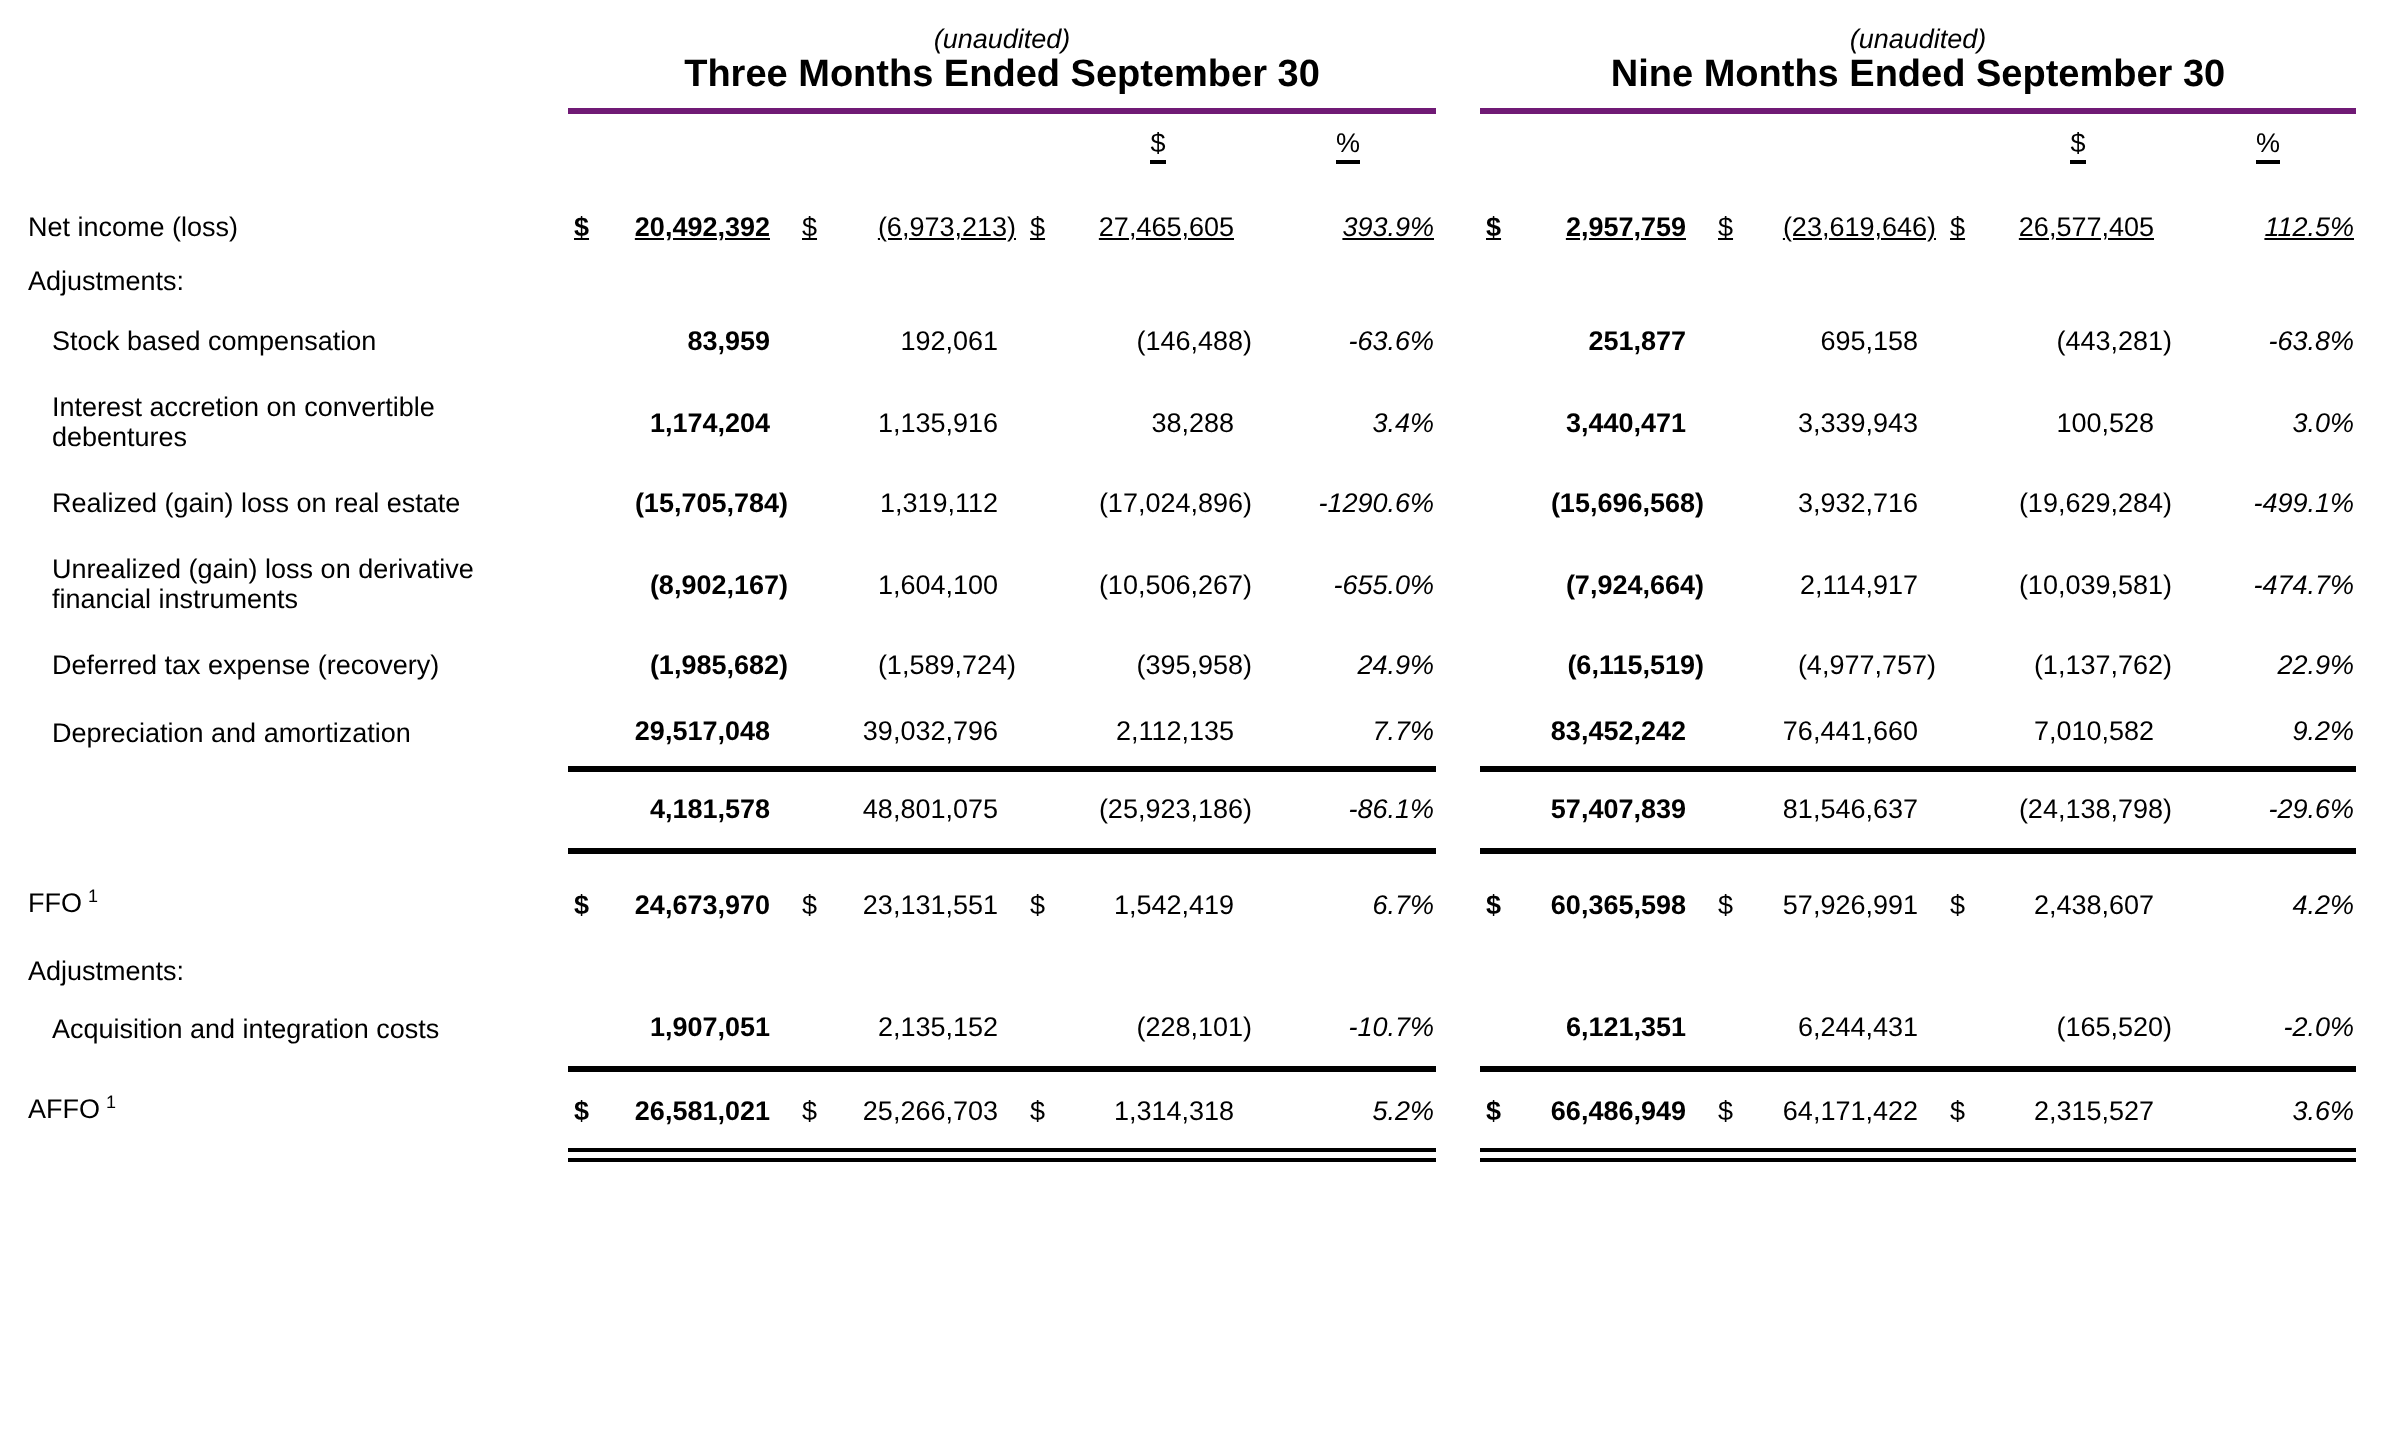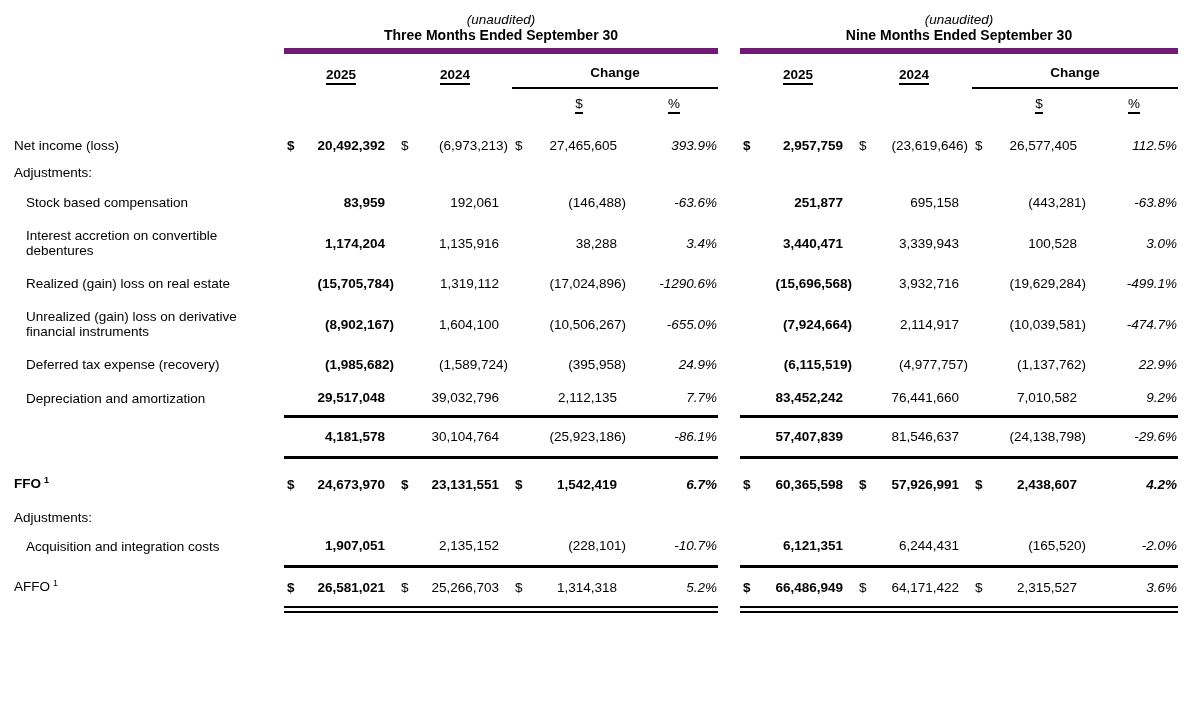--- a/index.html
+++ b/index.html
@@ -14,31 +14,31 @@
   td.lbl{padding-left:2px;text-align:left;}
   td.lbl .lw{display:inline-block;max-width:240px;}
   td.lbl.ind{padding-left:14px;}
   td.d{text-align:left;padding-left:3px;}
   td.v{text-align:right;padding-right:13px;white-space:nowrap;}
   td.v.pn{padding-right:4px;}
   td.pct{text-align:right;font-style:italic;padding-right:1px;white-space:nowrap;}
   td.gap{border:none !important;}
   
   tr.r-unaud td{padding-top:8px;}
-  tr.r-title td.bt{padding-bottom:5px;border-bottom:6px solid #701a75;font-size:14px;}
+  tr.r-title td.bt{padding-bottom:5px;border-bottom:3px solid #701a75;font-size:19px;}
   tr.r-cols td{padding-top:11px;padding-bottom:4px;}
   tr.r-cols td.bb2{border-bottom:2px solid #000;padding-bottom:7px;}
   tr.r-sub td{padding-top:7px;padding-bottom:13px;}
   
-  tr.r-ni td{padding-top:14px;padding-bottom:9px;}
+  tr.r-ni td{padding-top:14px;padding-bottom:9px;text-decoration:underline;}
   tr.r-sec td{padding-top:3px;padding-bottom:9px;}
   tr.r-item td{padding-top:6px;padding-bottom:12px;}
   tr.r-depr td{padding-top:6px;padding-bottom:10px;}
   tr.r-sub2 td{padding-top:11px;padding-bottom:12px;}
-  tr.r-ffo td{padding-top:18px;padding-bottom:16px;font-weight:bold;}
+  tr.r-ffo td{padding-top:18px;padding-bottom:16px;}
   tr.r-sec2 td{padding-top:2px;padding-bottom:8px;}
   tr.r-acq td{padding-top:5px;padding-bottom:12px;}
   tr.r-affo td{padding-top:12px;padding-bottom:11px;}
   tr.bb td:not(.lbl):not(.gap){border-bottom:3px solid #000;}
   tr.r-dbl td{padding:0;height:0;}
   .dbl{height:3px;border-top:2px solid #000;border-bottom:2px solid #000;}
   sup.s1{font-size:9px;vertical-align:super;line-height:0;margin-left:3px;}
   #footnote{margin:20px 0 0 4px;font-size:12px;}
   #footnote sup{font-size:9px;vertical-align:super;margin-right:3px;}
 </style>
@@ -74,30 +74,20 @@
     <td colspan="7" class="ctr it">(unaudited)</td>
   </tr>
 
   <tr class="r-title">
     <td class="lbl"></td>
     <td colspan="7" class="ctr b bt">Three Months Ended September 30</td>
     <td class="gap"></td>
     <td colspan="7" class="ctr b bt">Nine Months Ended September 30</td>
   </tr>
 
-  <tr class="r-cols">
-    <td class="lbl"></td>
-    <td colspan="2" class="ctr"><span class="b u">2025</span></td>
-    <td colspan="2" class="ctr"><span class="b u">2024</span></td>
-    <td colspan="3" class="ctr b bb2">Change</td>
-    <td class="gap"></td>
-    <td colspan="2" class="ctr"><span class="b u">2025</span></td>
-    <td colspan="2" class="ctr"><span class="b u">2024</span></td>
-    <td colspan="3" class="ctr b bb2">Change</td>
-  </tr>
 
   <tr class="r-sub">
     <td class="lbl"></td>
     <td colspan="2"></td>
     <td colspan="2"></td>
     <td></td>
     <td class="ctr"><span class="u">$</span></td>
     <td class="ctr"><span class="u">%</span></td>
     <td class="gap"></td>
     <td colspan="2"></td>
@@ -245,21 +235,21 @@
     <td class="d"></td>
     <td class="v">7,010,582</td>
     <td class="pct">9.2%</td>
   </tr>
 
   <tr class="r-sub2 bb">
     <td class="lbl"></td>
     <td class="d"></td>
     <td class="v b">4,181,578</td>
     <td class="d"></td>
-    <td class="v">30,104,764</td>
+    <td class="v">48,801,075</td>
     <td class="d"></td>
     <td class="v pn">(25,923,186)</td>
     <td class="pct">-86.1%</td>
     <td class="gap"></td>
     <td class="d"></td>
     <td class="v b">57,407,839</td>
     <td class="d"></td>
     <td class="v">81,546,637</td>
     <td class="d"></td>
     <td class="v pn">(24,138,798)</td>

